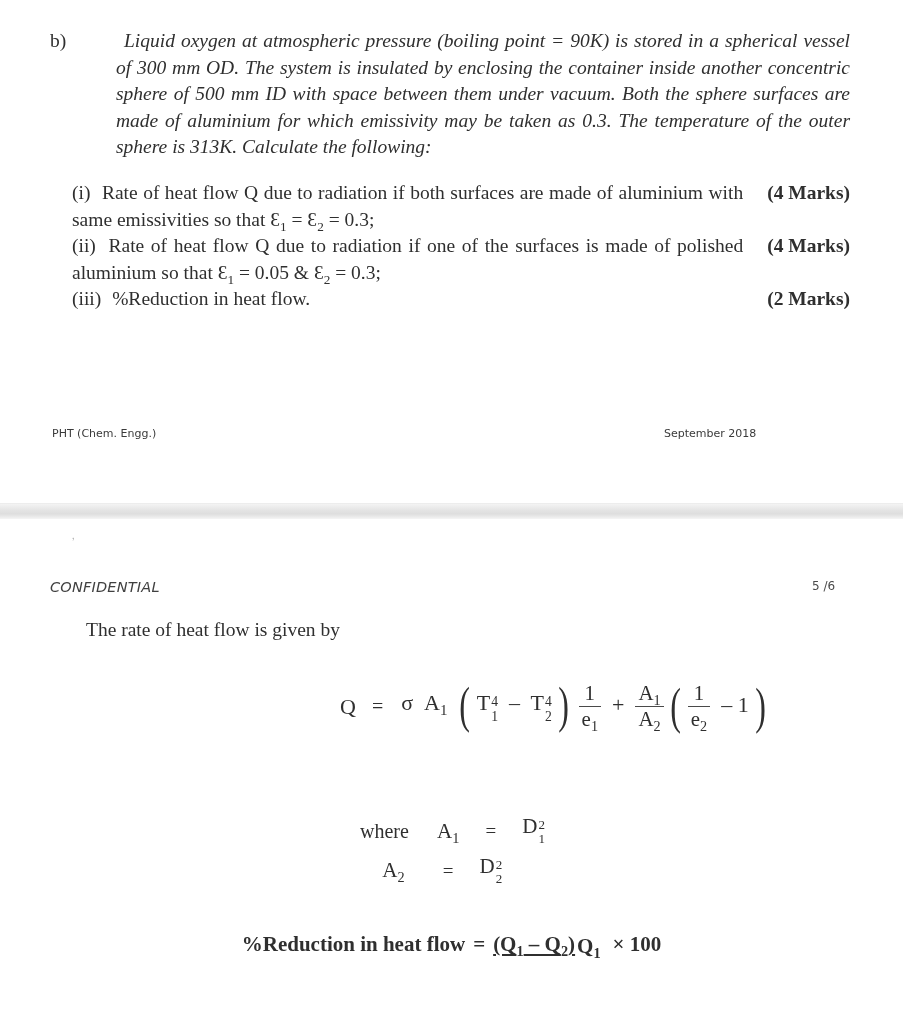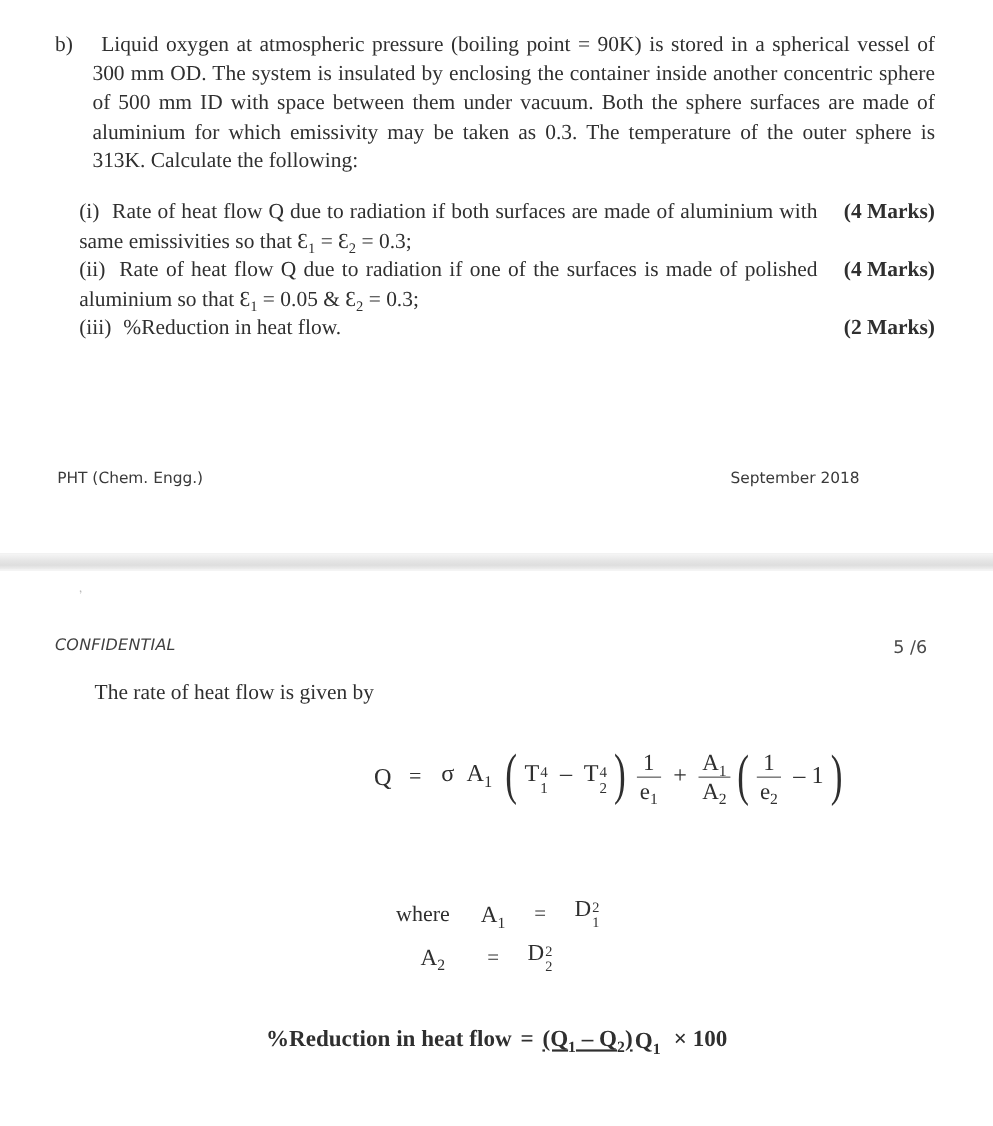--- a/index.html
+++ b/index.html
@@ -31,25 +31,26 @@
     width: 800px;
   }
   .q-label {
     position: absolute;
     left: 0;
     top: 0;
     font-size: 19.5px;
     line-height: 26px;
   }
   .q-body {
-    margin-left: 34px;
+    margin-left: 66px;
     font-size: 19.5px;
     line-height: 26.5px;
     text-align: justify;
     text-justify: inter-word;
+    font-style: italic;
   }
   .q-body .lead { padding-left: 8px; }
 
   .subq-block {
     position: absolute;
     top: 180px;
     left: 72px;
     width: 778px;
     font-size: 19.5px;
     line-height: 26.5px;
@@ -72,21 +73,21 @@
     line-height: 0;
   }
 
   .footer-one {
     position: absolute;
     top: 427px;
     left: 0;
     width: 789px;
     height: 24px;
     font-family: "DejaVu Sans", "Liberation Sans", sans-serif;
-    font-size: 14px;
+    font-size: 11px;
     color: #3a3a3a;
   }
   .footer-left {
     position: absolute;
     left: 52px;
     top: 0;
   }
   .footer-right {
     position: absolute;
     left: 664px;
@@ -132,21 +133,21 @@
     font-style: italic;
     font-size: 14.5px;
     letter-spacing: 0.2px;
     color: #404040;
   }
   .pageno {
     position: absolute;
     top: 60px;
     left: 812px;
     font-family: "DejaVu Sans", "Liberation Sans", sans-serif;
-    font-size: 16px;
+    font-size: 12px;
     color: #4a4a4a;
   }
 
   .intro-line {
     position: absolute;
     top: 100px;
     left: 86px;
     font-size: 19.5px;
   }
 

